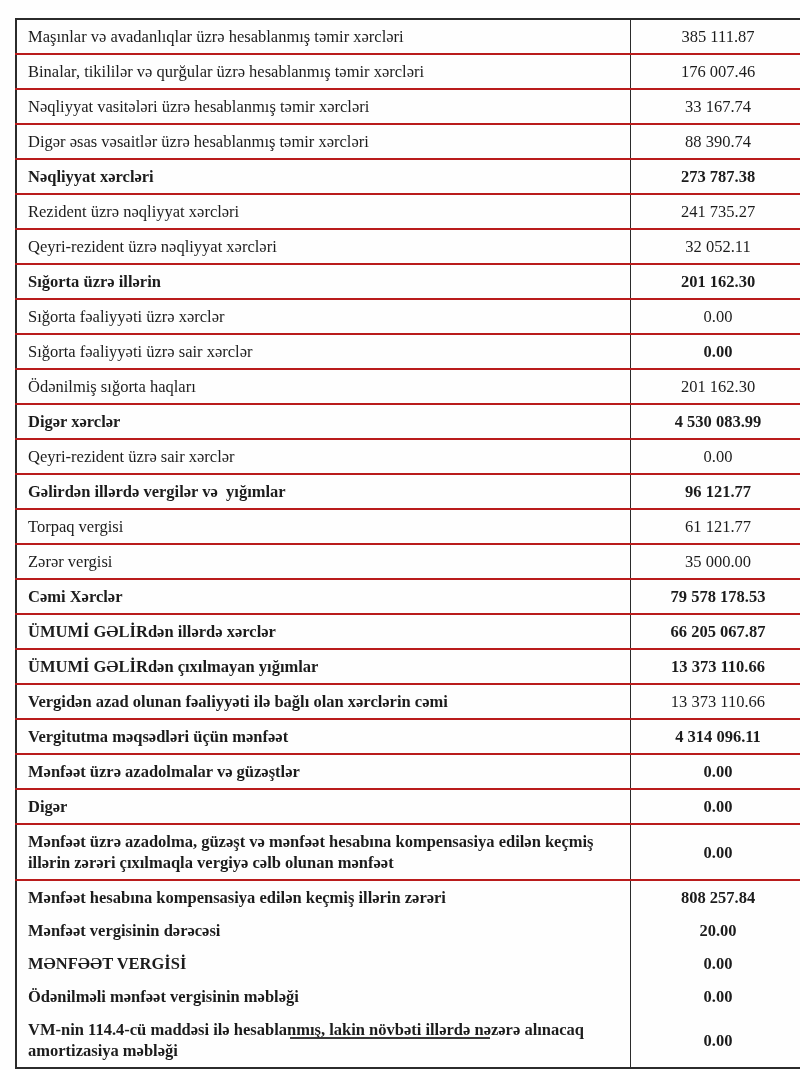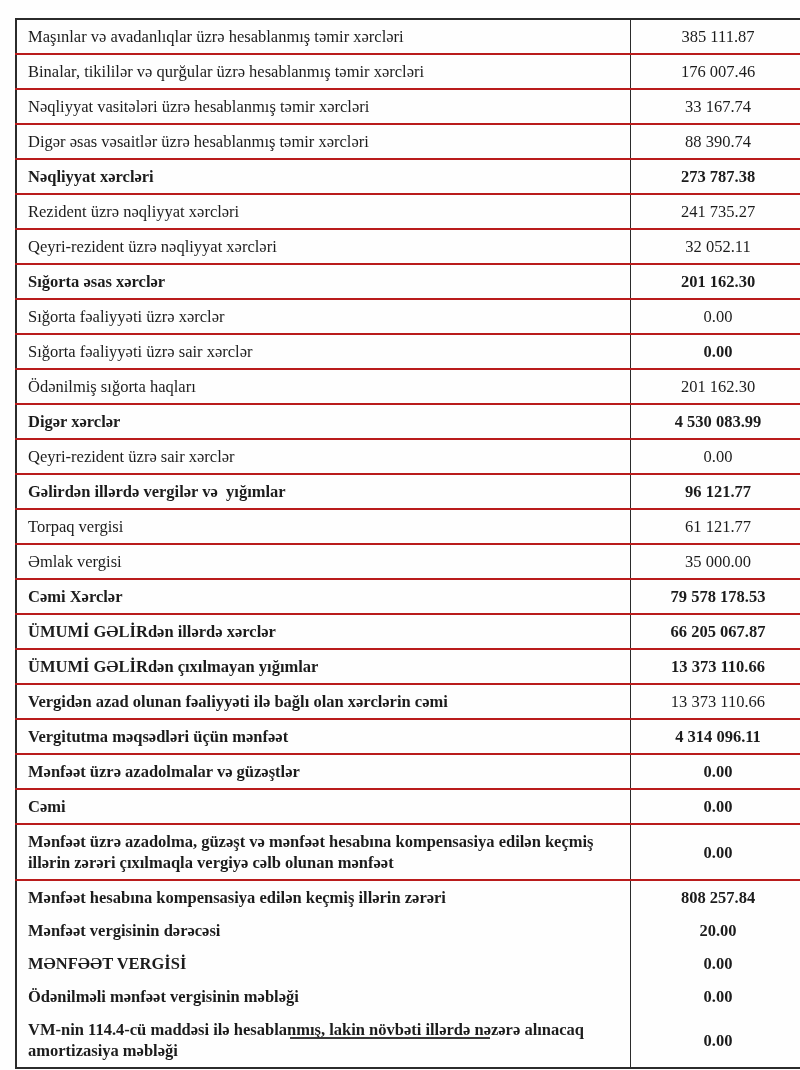--- a/index.html
+++ b/index.html
@@ -92,21 +92,21 @@
         </tr>
         <tr>
           <td class="label">Rezident üzrə nəqliyyat xərcləri</td>
           <td class="value">241 735.27</td>
         </tr>
         <tr>
           <td class="label">Qeyri-rezident üzrə nəqliyyat xərcləri</td>
           <td class="value">32 052.11</td>
         </tr>
         <tr>
-          <td class="label bold">Sığorta əsas xərclər</td>
+          <td class="label bold">Sığorta üzrə illərin</td>
           <td class="value bold">201 162.30</td>
         </tr>
         <tr>
           <td class="label">Sığorta fəaliyyəti üzrə xərclər</td>
           <td class="value">0.00</td>
         </tr>
         <tr>
           <td class="label">Sığorta fəaliyyəti üzrə sair xərclər</td>
           <td class="value bold">0.00</td>
         </tr>
@@ -124,21 +124,21 @@
         </tr>
         <tr>
           <td class="label bold">Gəlirdən illərdə vergilər və  yığımlar</td>
           <td class="value bold">96 121.77</td>
         </tr>
         <tr>
           <td class="label">Torpaq vergisi</td>
           <td class="value">61 121.77</td>
         </tr>
         <tr>
-          <td class="label">Əmlak vergisi</td>
+          <td class="label">Zərər vergisi</td>
           <td class="value">35 000.00</td>
         </tr>
         <tr>
           <td class="label bold">Cəmi Xərclər</td>
           <td class="value bold">79 578 178.53</td>
         </tr>
         <tr>
           <td class="label bold">ÜMUMİ GƏLİRdən illərdə xərclər</td>
           <td class="value bold">66 205 067.87</td>
         </tr>
@@ -152,21 +152,21 @@
         </tr>
         <tr>
           <td class="label bold">Vergitutma məqsədləri üçün mənfəət</td>
           <td class="value bold">4 314 096.11</td>
         </tr>
         <tr>
           <td class="label bold">Mənfəət üzrə azadolmalar və güzəştlər</td>
           <td class="value bold">0.00</td>
         </tr>
         <tr>
-          <td class="label bold">Cəmi</td>
+          <td class="label bold">Digər</td>
           <td class="value bold">0.00</td>
         </tr>
         <tr>
           <td class="label bold">Mənfəət üzrə azadolma, güzəşt və mənfəət hesabına kompensasiya edilən keçmiş illərin zərəri çıxılmaqla vergiyə cəlb olunan mənfəət</td>
           <td class="value bold">0.00</td>
         </tr>
         <tr>
           <td class="label bold">Mənfəət hesabına kompensasiya edilən keçmiş illərin zərəri</td>
           <td class="value bold">808 257.84</td>
         </tr>

